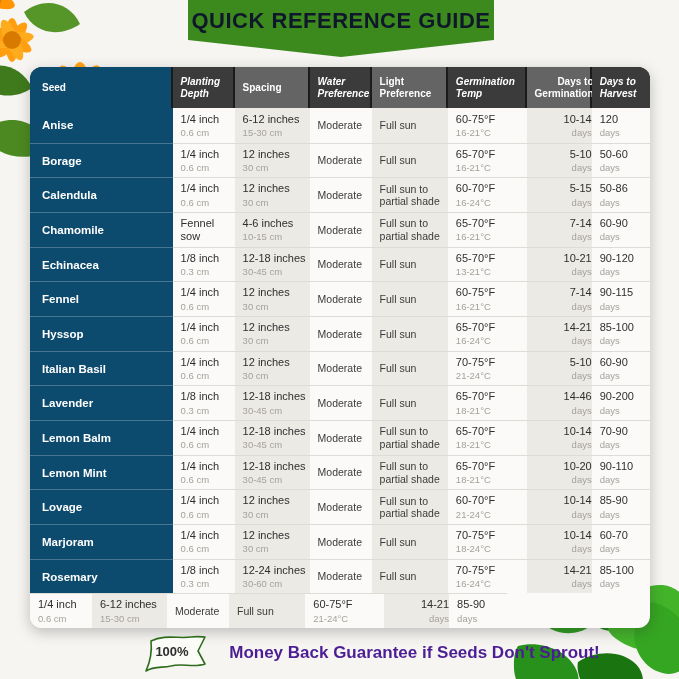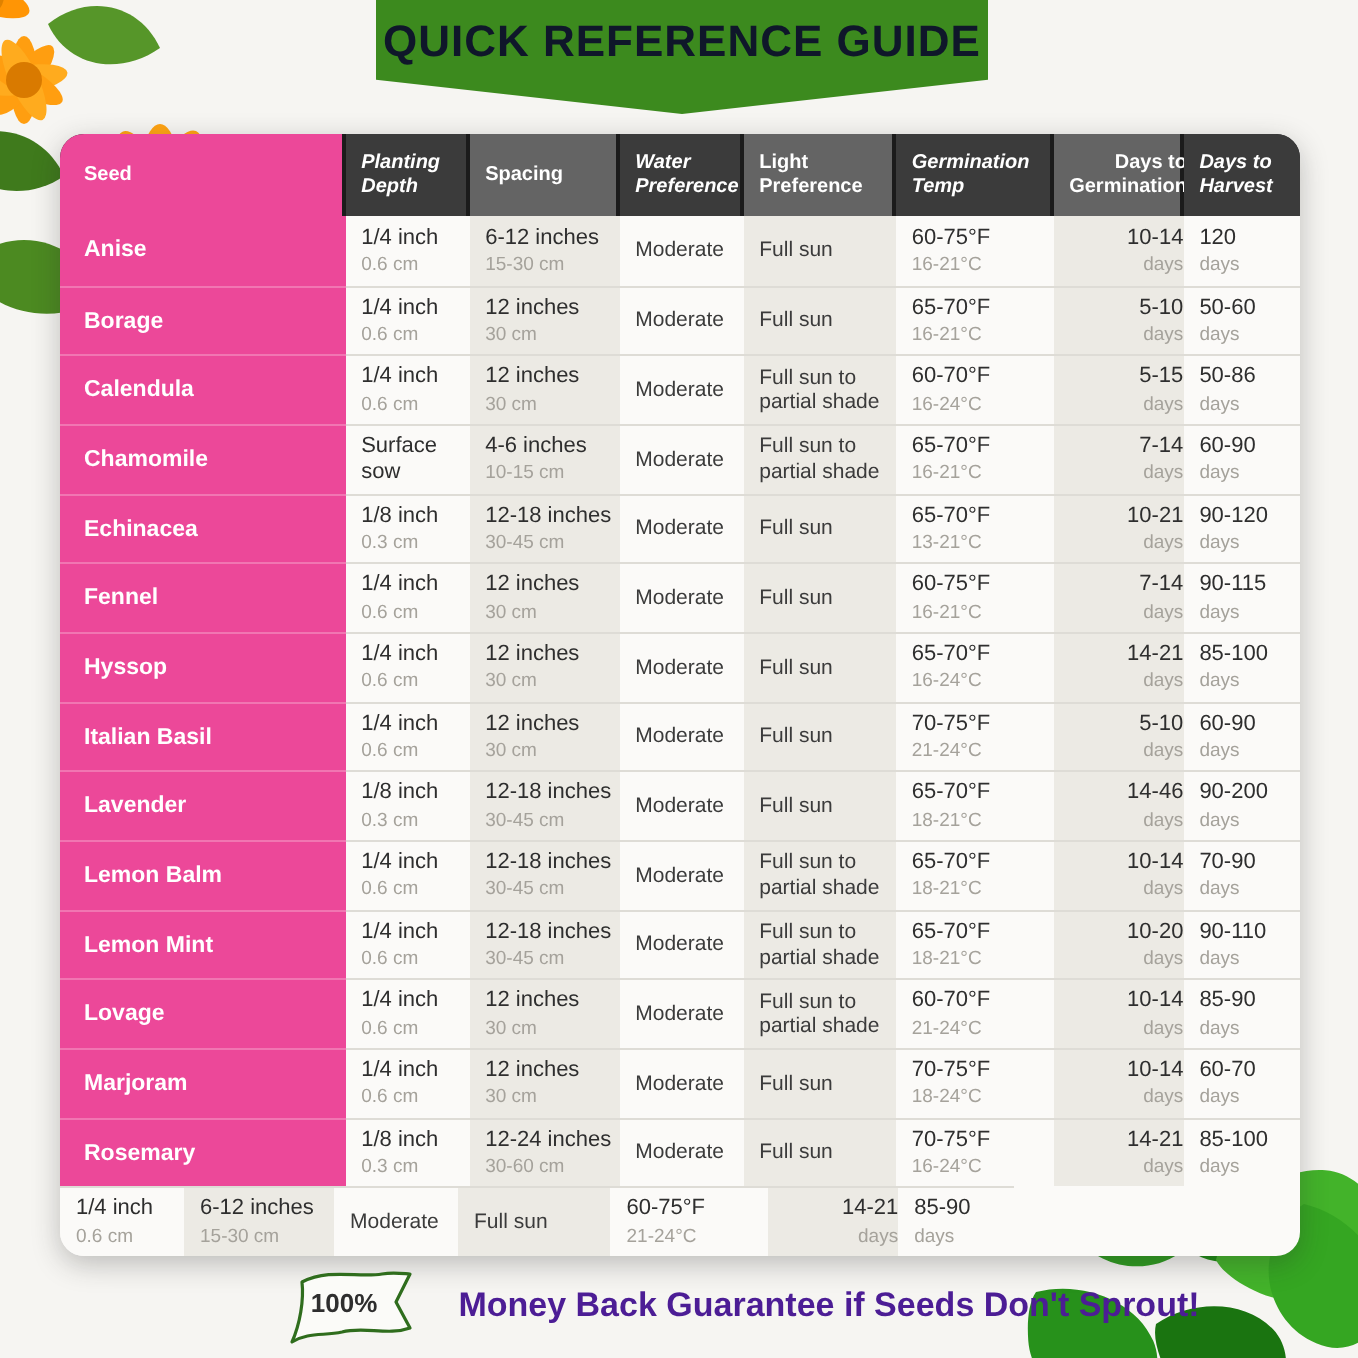--- a/index.html
+++ b/index.html
@@ -42,21 +42,21 @@
   .h-dark  { background:#3b3b3b;font-style:italic; }
   .h-med   { background:#646464; }
   .tbody { flex:1; display:flex; flex-direction:column; }
   .brow { flex:1; display:flex; }
   .cell {
     display:flex; flex-direction:column; justify-content:center;
     padding-left:8px; background:#fbfaf8; border-top:1px solid #dedcd6;
   }
   .brow:first-child .cell { border-top:none; }
   .stripe { background:#eceae4; }
-  .c-seed    { width:23.0%; background:#ec4899; border-top-color:rgba(255,255,255,.25); padding-left:12px; }
+  .c-seed    { width:23.0%; background:#0c4a6e; border-top-color:rgba(255,255,255,.25); padding-left:12px; }
   .c-depth   { width:10.0%; }
   .c-spacing { width:12.1%; }
   .c-water   { width:10.0%; }
   .c-light   { width:12.3%; }
   .c-temp    { width:12.7%; }
   .c-germ    { width:10.5%;text-align:right; }
   .c-harvest { width:9.4%; }
   .seed-name { color:#fff; font-size:11.5px; font-weight:700; }
   .val  { color:#2e2e2e; font-size:11px; line-height:1.2; white-space:pre-line; }
   .val-sm { font-size:10.5px; color:#3b3b3b; }
@@ -233,21 +233,21 @@
       <div class="cell c-harvest">
         <span class="val">50-86</span>
         <span class="sub">days</span>
       </div>
     </div>
         <div class="brow">
       <div class="cell c-seed">
         <span class="seed-name">Chamomile</span>
       </div>
       <div class="cell c-depth">
-        <span class="val">Surface sow</span>
+        <span class="val">Fennel sow</span>
 
       </div>
       <div class="cell c-spacing stripe">
         <span class="val">4-6 inches</span>
         <span class="sub">10-15 cm</span>
       </div>
       <div class="cell c-water">
         <span class="val val-sm">Moderate</span>
       </div>
       <div class="cell c-light stripe">

